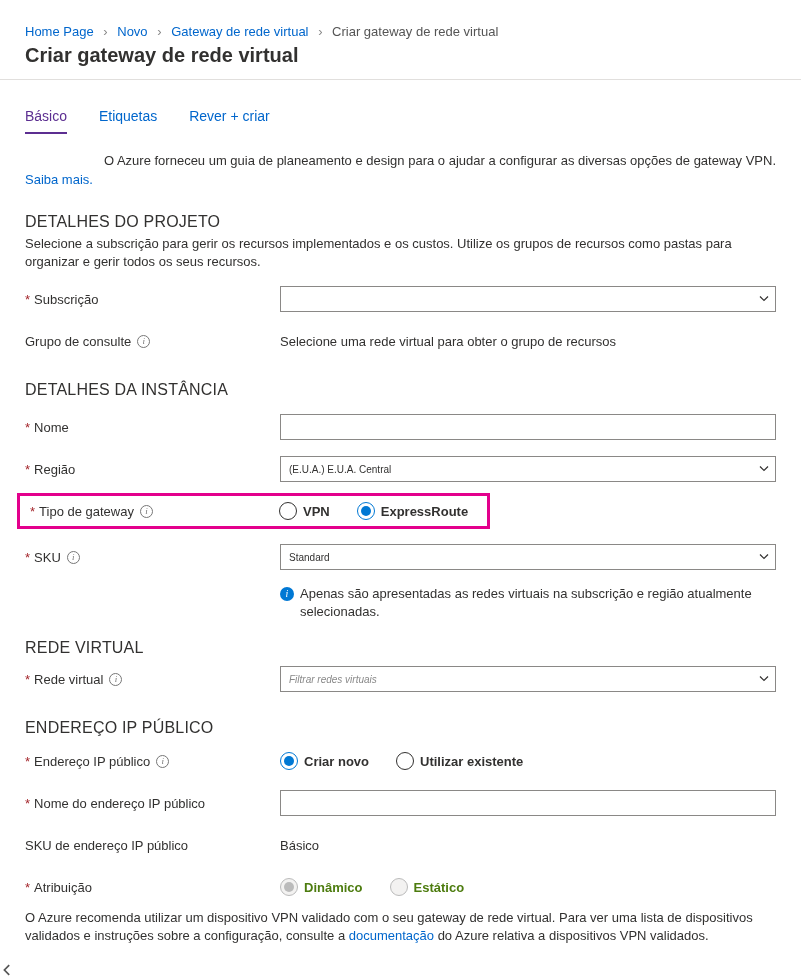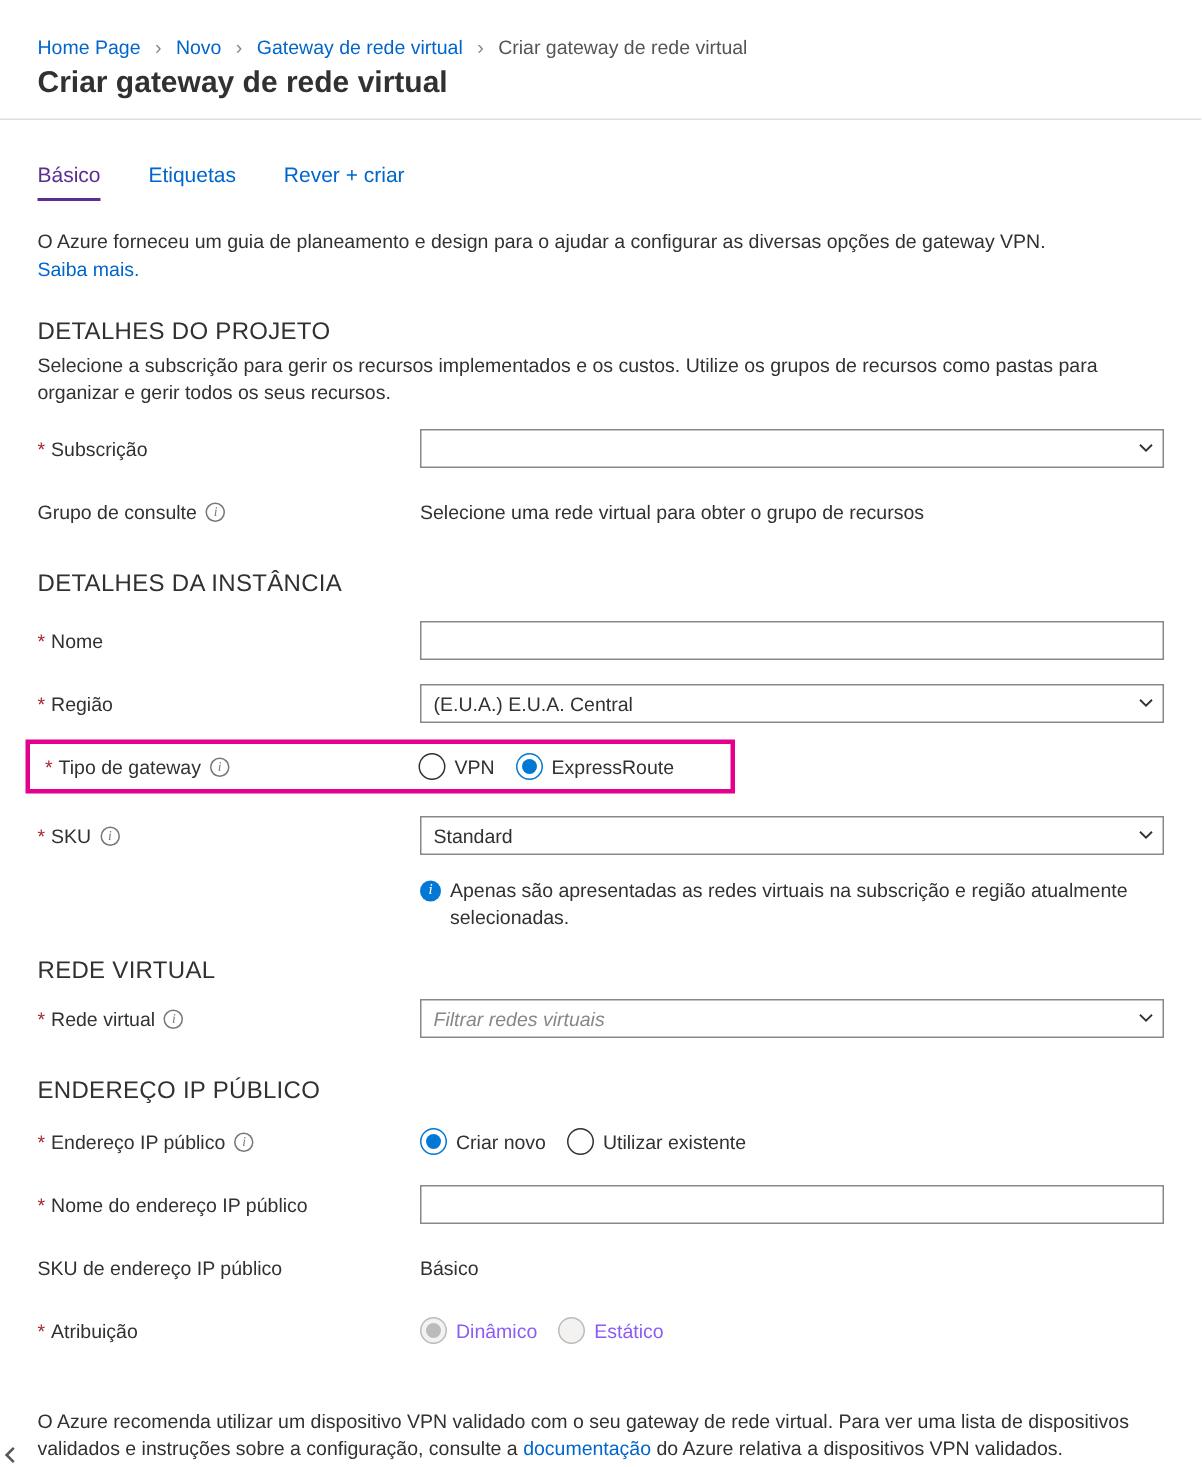--- a/index.html
+++ b/index.html
@@ -39,21 +39,21 @@
     padding: 6px 0 8px 0;
     margin-right: 28px;
     cursor: pointer;
   }
   .tab.active {
     color: #5c2e91;
     border-bottom: 2px solid #5c2e91;
     font-weight: 400;
   }
   .tab.inactive { color: #0066cc; }
-  .intro { color: #323130; line-height: 18px; margin-bottom: 2px; }
+  .intro { color: #323130; line-height: 18px; margin-bottom: 2px; text-align: right; }
   a.link { color: #0066cc; text-decoration: none; cursor: pointer; }
   .section-heading {
     font-size: 16px;
     letter-spacing: 0.2px;
     color: #323130;
     margin-top: 26px;
     margin-bottom: 4px;
     font-weight: 400;
   }
   .section-desc { color: #323130; line-height: 18px; }
@@ -104,42 +104,42 @@
   .form-control { flex: 1; }
   .select {
     position: relative;
     width: 100%;
     height: 26px;
     border: 1px solid #8a8886;
     background: #fff;
     display: flex;
     align-items: center;
     padding: 0 26px 0 8px;
-    font-size: 13px;
+    font-size: 10px;
     cursor: pointer;
   }
   .select.placeholder { color: #888; font-style: italic; }
   .chevron-down {
     position: absolute;
     right: 6px;
     top: 50%;
     transform: translateY(-55%);
     width: 10px; height: 10px;
   }
   .chevron-down svg { display:block; }
   .text-input {
     width: 100%;
     height: 26px;
     border: 1px solid #8a8886;
     padding: 0 8px;
     font-size: 13px;
     font-family: inherit;
   }
   .static-text { color: #323130; }
-  .radio-group { display: flex; align-items: center; gap: 14px; }
+  .radio-group { display: flex; align-items: center; gap: 27px; font-weight: bold; }
   .radio {
     display: inline-flex;
     align-items: center;
     cursor: pointer;
   }
   .radio .circle {
     width: 18px; height: 18px;
     border: 1px solid #323130;
     border-radius: 50%;
     margin-right: 6px;
@@ -148,40 +148,40 @@
     justify-content: center;
     background: #fff;
   }
   .radio.checked .circle { border-color: #0078d4; }
   .radio.checked .circle::after {
     content: "";
     width: 10px; height: 10px;
     border-radius: 50%;
     background: #0078d4;
   }
-  .radio.disabled { color: #8b5cf6; cursor: default; }
+  .radio.disabled { color: #4d7c0f; cursor: default; }
   .radio.disabled .circle { border-color: #bbb; background: #f3f2f1; }
   .radio.disabled.checked .circle::after { background: #bbb; }
   .highlight-box {
     border: 3px solid #e3008c;
     padding: 6px 10px;
     margin-top: 10px;
     display: flex;
     align-items: center;
     margin-left: -8px;
     margin-right: 286px;
   }
   .highlight-box .form-label { width: 249px; flex: 0 0 249px; }
   .note-row {
     display: flex;
     margin-top: 14px;
     margin-left: 255px;
     line-height: 18px;
   }
-  .bottom-note { margin-top: 38px; line-height: 18px; }
+  .bottom-note { margin-top: 8px; line-height: 18px; }
   .scroll-arrow {
     position: fixed;
     left: 2px; bottom: 2px;
     width: 12px; height: 12px;
   }
 </style>
 </head>
 <body>
 
 <div class="breadcrumb">

